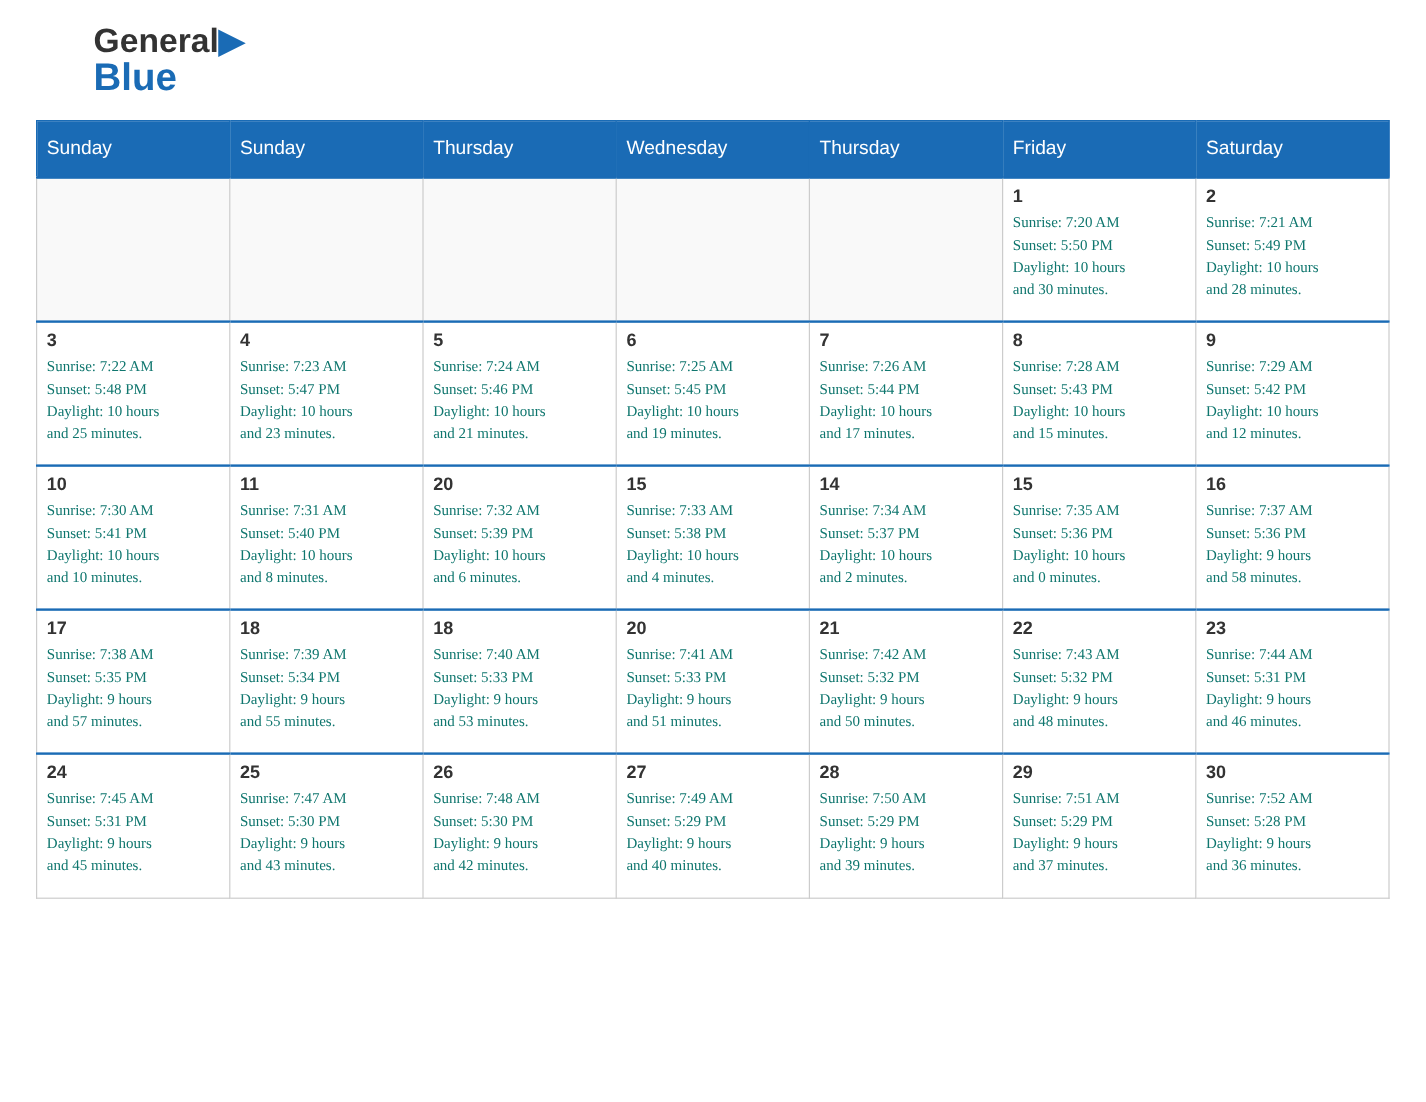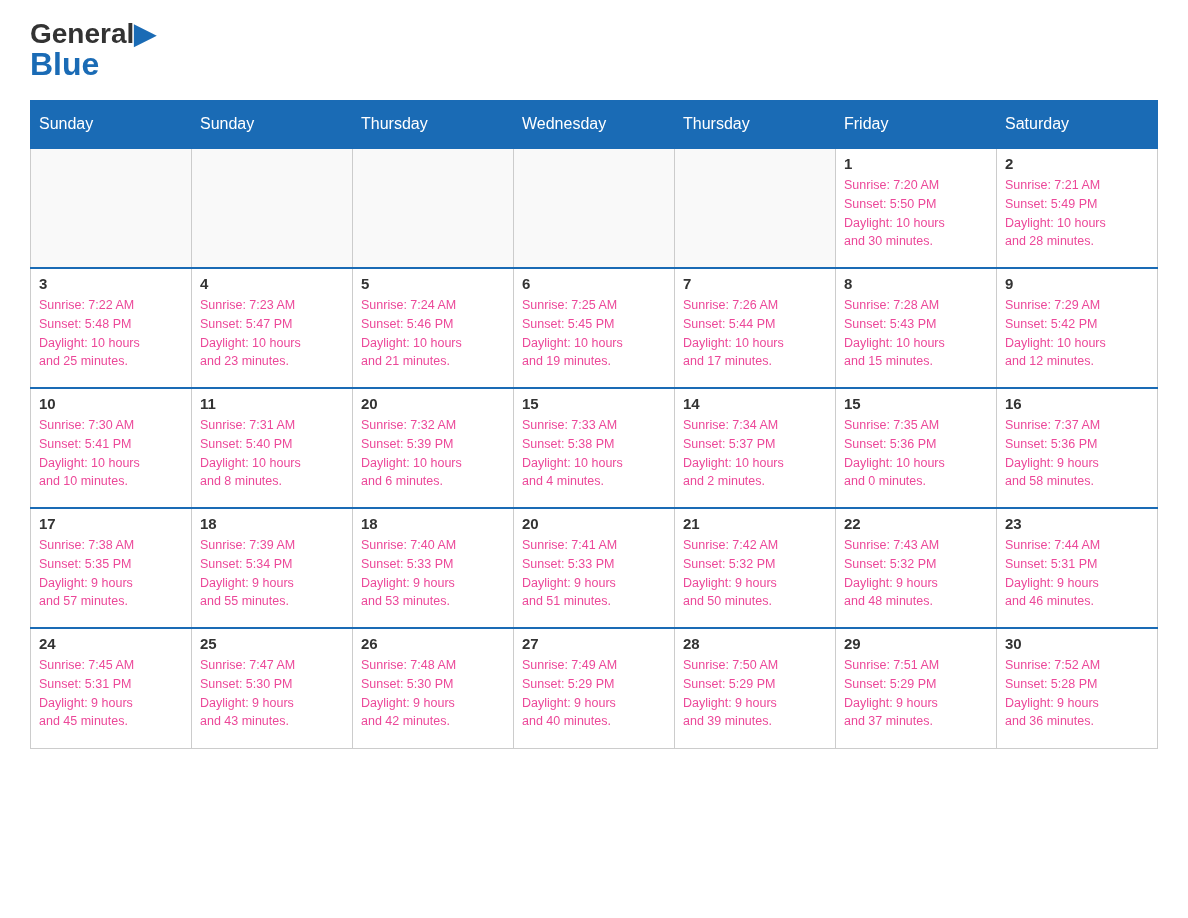--- a/index.html
+++ b/index.html
@@ -7,20 +7,21 @@
       font-family: Arial, sans-serif;
       background: #fff;
       color: #333;
       padding: 20px 30px;
     }
     .header {
       display: flex;
       justify-content: space-between;
       align-items: flex-start;
       margin-bottom: 20px;
+      margin-left: 48px;
     }
     .logo {
       display: flex;
       flex-direction: column;
       align-items: flex-start;
     }
     .logo-general {
       font-size: 28px;
       font-weight: bold;
       color: #333;
@@ -75,21 +76,22 @@
     }
     .day-number {
       font-size: 15px;
       font-weight: bold;
       margin-bottom: 4px;
       display: block;
     }
     .day-info {
       font-size: 12.5px;
       line-height: 1.5;
-      color: #ec4899;
+      color: #0f766e;
+      font-family: Liberation Serif, serif;
     }
     .empty-cell {
       background: #f9f9f9;
     }
     .week-row td {
       border-top: 2px solid #1a6bb5;
     }
   </style>
 </head>
 <body>

